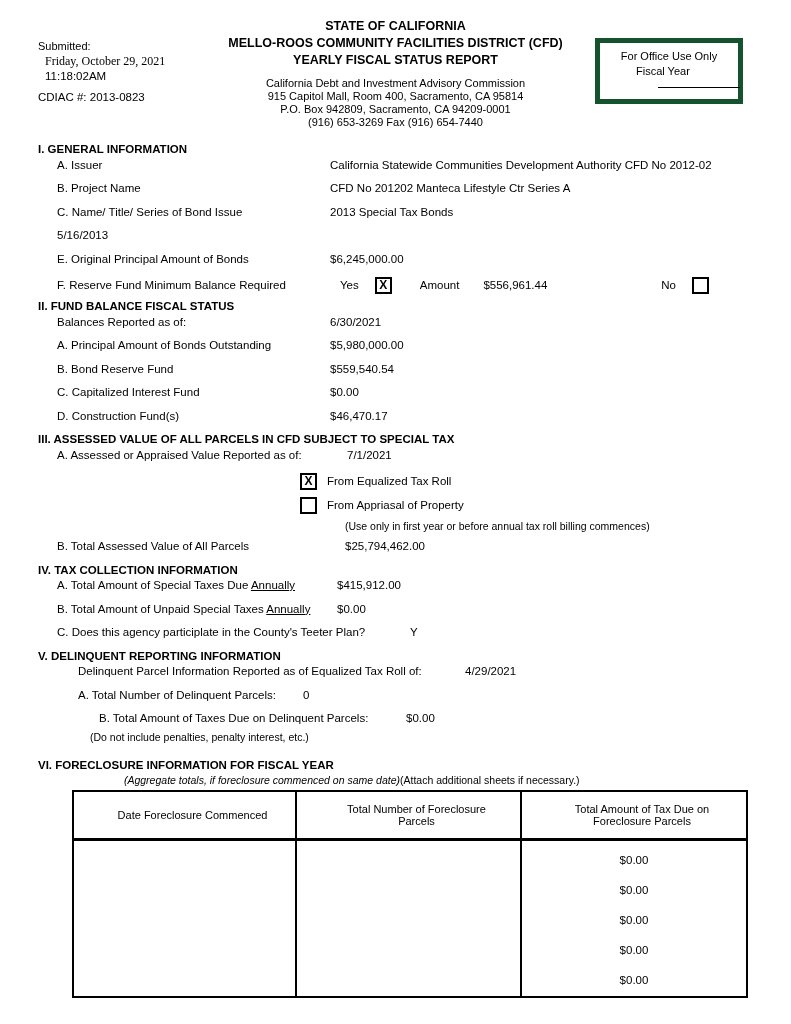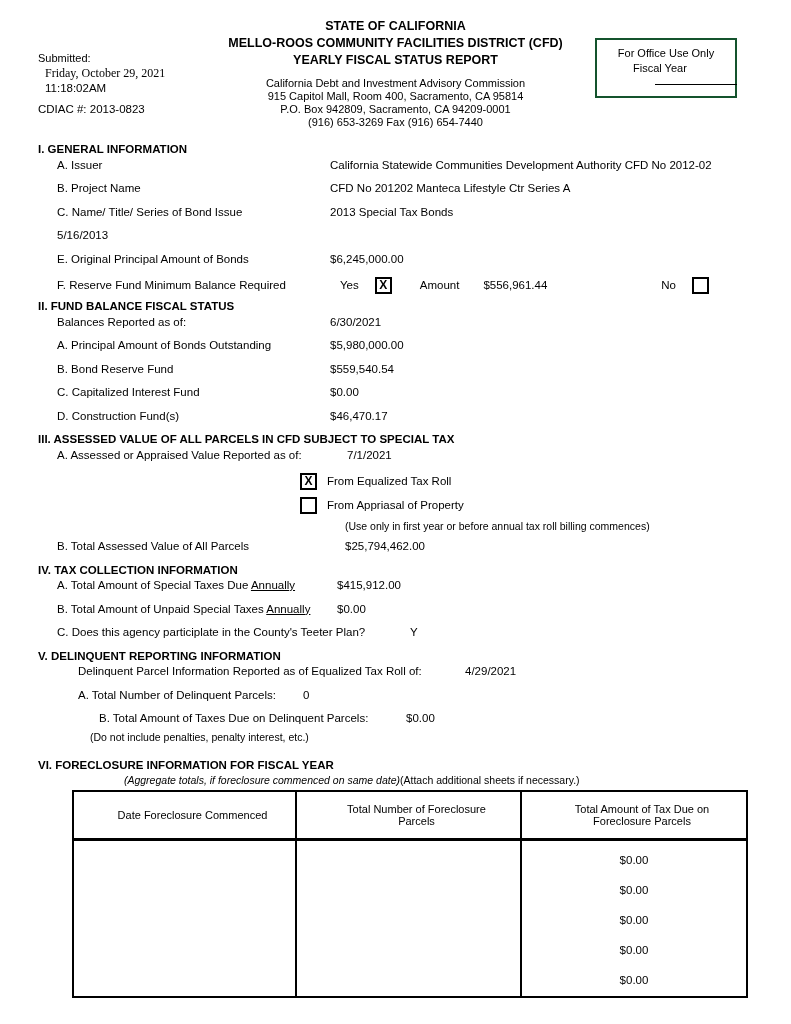--- a/index.html
+++ b/index.html
@@ -1,28 +1,28 @@
 <!DOCTYPE html>
 <html><head>
 <meta charset="utf-8">
 <style>
   html,body{margin:0;padding:0;background:#fff;}
   .page{position:relative;width:791px;height:1024px;background:#fff;color:#000;
         font-family:"Liberation Sans",sans-serif;font-size:11.5px;overflow:hidden;}
 
   
   .header{position:relative;height:140px;}
-  .submitted{position:absolute;left:38px;top:52px;font-size:11px;line-height:13px;}
+  .submitted{position:absolute;left:38px;top:40px;font-size:11px;line-height:13px;}
   .s-date{font-family:"Liberation Serif",serif;font-size:12px;margin-left:7px;margin-top:2px;}
   .s-time{margin-left:7px;font-size:11.5px;margin-top:2px;}
   .s-cdiac{font-size:11.5px;margin-top:8px;}
   .title-block{position:absolute;left:0;width:100%;top:18px;text-align:center;}
   .t-line{font-weight:bold;font-size:12.5px;line-height:17px;}
   .agency{margin-top:8px;font-size:11px;line-height:13px;}
-  .office-box{position:absolute;left:595px;top:38px;width:138px;height:56px;border:2px solid #14532d;font-size:11px;}
+  .office-box{position:absolute;left:595px;top:38px;width:138px;height:56px;border:5px solid #14532d;font-size:11px;}
   .ob-title{text-align:center;margin-top:7px;}
   .ob-fy{position:absolute;left:4px;bottom:9px;margin-left:32px;}
   .fy-line{display:inline-block;width:82px;border-bottom:1px solid #000;margin-left:22px;height:10px;}
 
   
   .sec-heading{font-weight:bold;font-size:11.5px;line-height:13.5px;margin:0 0 2px 38px;}
   .row{display:flex;margin:0 0 10px 57px;line-height:13.5px;}
   .lbl{flex:none;}
   .w273{width:273px;} .w280{width:280px;} .w288{width:288px;} .w290{width:290px;} .w353{width:353px;}
   .ul{text-decoration:underline;}

